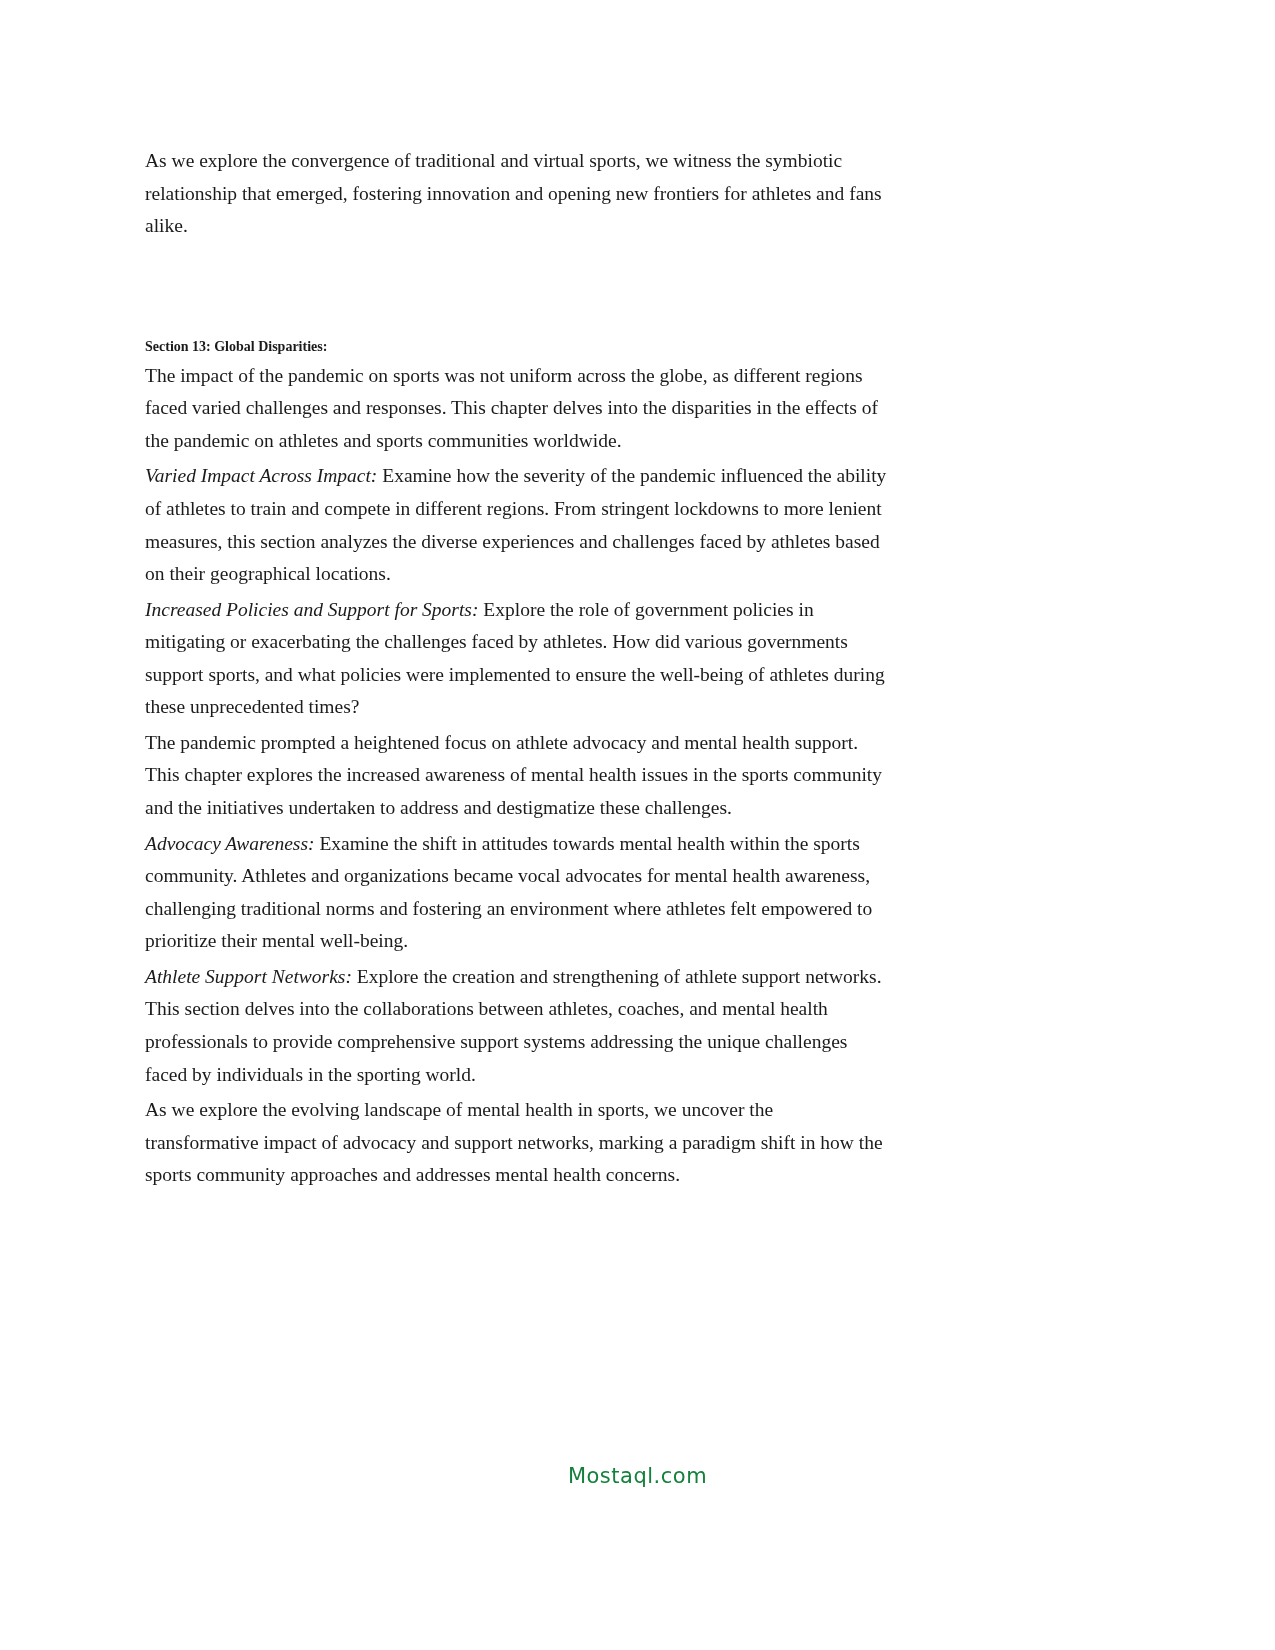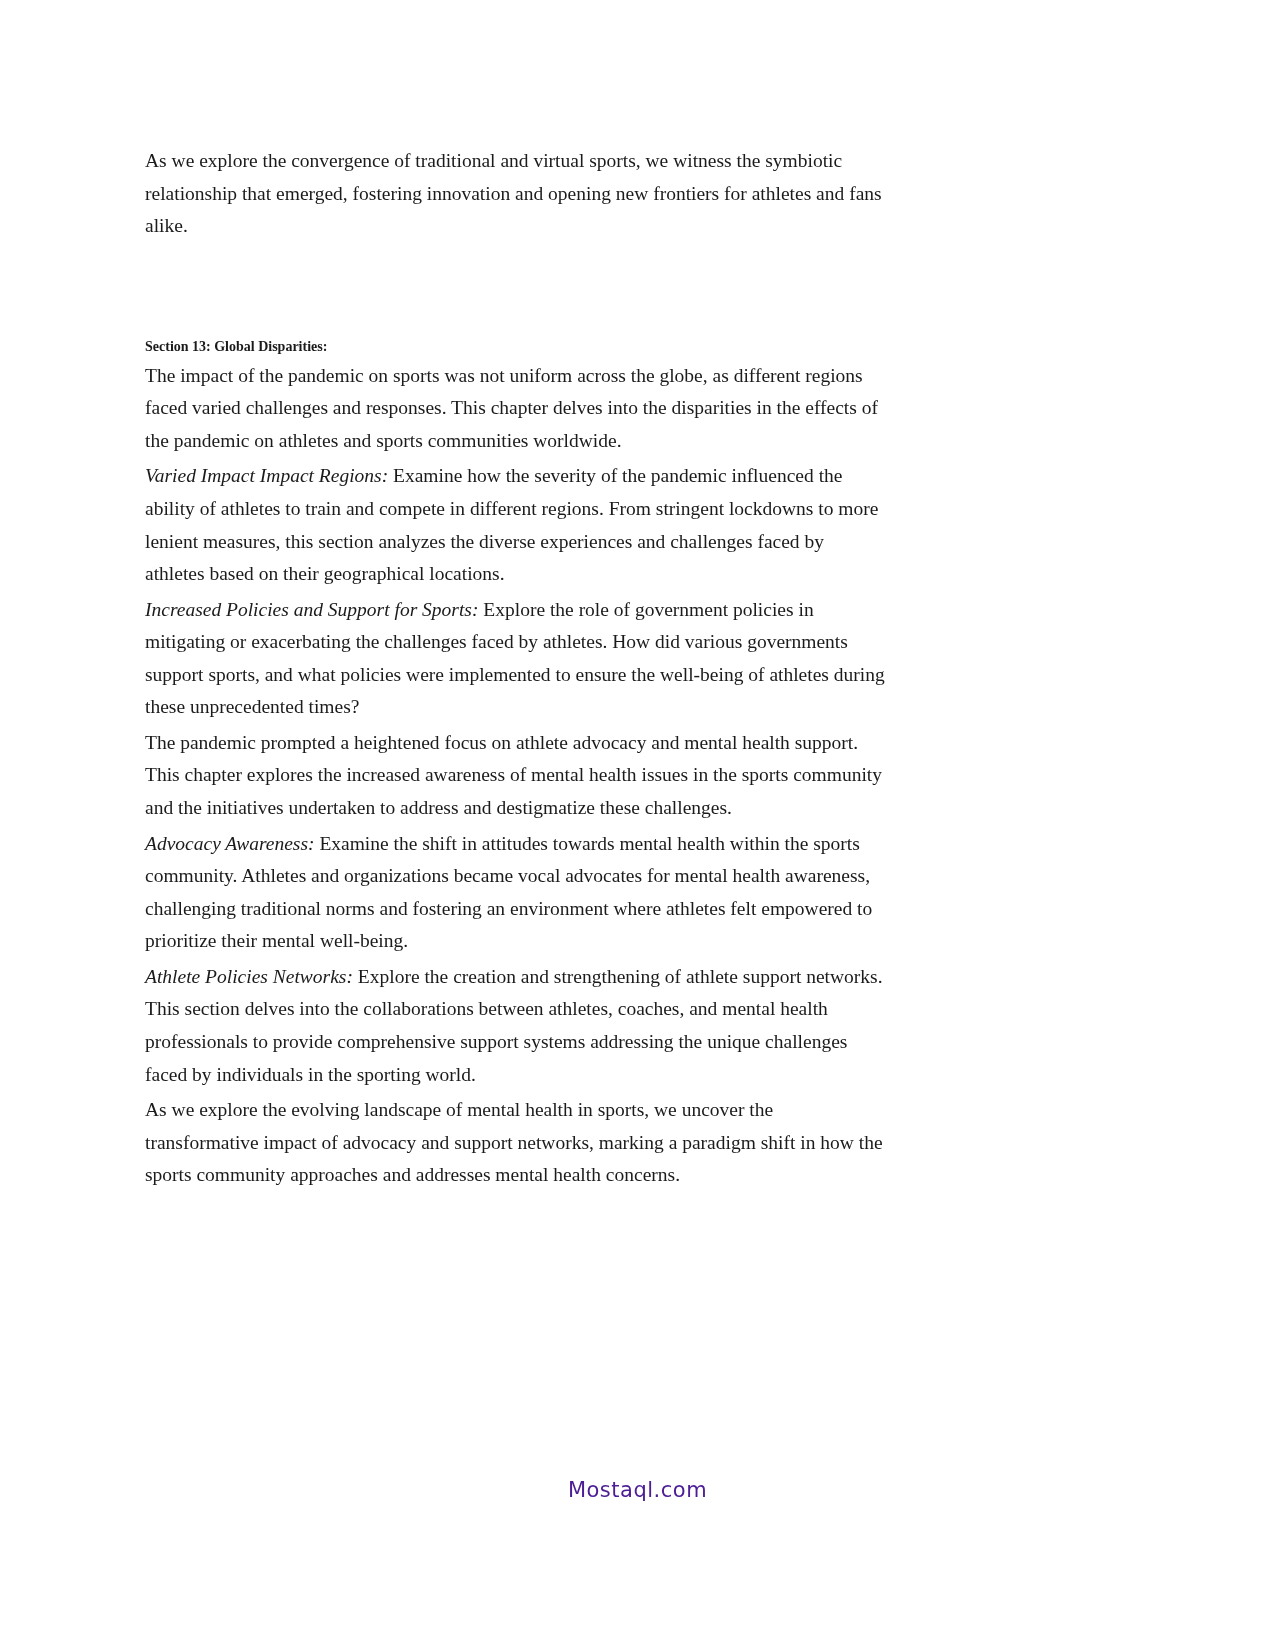--- a/index.html
+++ b/index.html
@@ -48,60 +48,60 @@
   .watermark-logo {
     font-family: "DejaVu Sans", sans-serif;
     font-weight: bold;
     font-size: 34px;
     line-height: 1.1;
     color: #b8bec6;
   }
   .watermark-site {
     font-family: "DejaVu Sans", sans-serif;
     font-size: 21px;
-    color: #4c1d95;
-    margin-top: 16px;
+    color: #15803d;
+    margin-top: 2px;
     letter-spacing: 0.5px;
   }
 </style>
 </head>
 <body>
 
 <div class="page">
 
   <p class="para intro">
     <span>As we explore the convergence of traditional and virtual sports, we witness the symbiotic relationship that emerged, fostering innovation and opening new frontiers for athletes and fans alike.</span>
   </p>
 
   <h2 class="section-heading">Section 13: Global Disparities:</h2>
 
   <p class="para">
     <span>The impact of the pandemic on sports was not uniform across the globe, as different regions faced varied challenges and responses. This chapter delves into the disparities in the effects of the pandemic on athletes and sports communities worldwide.</span>
   </p>
 
   <p class="para">
-    <span class="lead">Varied Impact Impact Regions:</span><span> Examine how the severity of the pandemic influenced the ability of athletes to train and compete in different regions. From stringent lockdowns to more lenient measures, this section analyzes the diverse experiences and challenges faced by athletes based on their geographical locations.</span>
+    <span class="lead">Varied Impact Across Impact:</span><span> Examine how the severity of the pandemic influenced the ability of athletes to train and compete in different regions. From stringent lockdowns to more lenient measures, this section analyzes the diverse experiences and challenges faced by athletes based on their geographical locations.</span>
   </p>
 
   <p class="para">
     <span class="lead">Increased Policies and Support for Sports:</span><span> Explore the role of government policies in mitigating or exacerbating the challenges faced by athletes. How did various governments support sports, and what policies were implemented to ensure the well-being of athletes during these unprecedented times?</span>
   </p>
 
 
 
   <p class="para">
     <span>The pandemic prompted a heightened focus on athlete advocacy and mental health support. This chapter explores the increased awareness of mental health issues in the sports community and the initiatives undertaken to address and destigmatize these challenges.</span>
   </p>
 
   <p class="para">
     <span class="lead">Advocacy Awareness:</span><span> Examine the shift in attitudes towards mental health within the sports community. Athletes and organizations became vocal advocates for mental health awareness, challenging traditional norms and fostering an environment where athletes felt empowered to prioritize their mental well-being.</span>
   </p>
 
   <p class="para">
-    <span class="lead">Athlete Policies Networks:</span><span> Explore the creation and strengthening of athlete support networks. This section delves into the collaborations between athletes, coaches, and mental health professionals to provide comprehensive support systems addressing the unique challenges faced by individuals in the sporting world.</span>
+    <span class="lead">Athlete Support Networks:</span><span> Explore the creation and strengthening of athlete support networks. This section delves into the collaborations between athletes, coaches, and mental health professionals to provide comprehensive support systems addressing the unique challenges faced by individuals in the sporting world.</span>
   </p>
 
   <p class="para">
     <span>As we explore the evolving landscape of mental health in sports, we uncover the transformative impact of advocacy and support networks, marking a paradigm shift in how the sports community approaches and addresses mental health concerns.</span>
   </p>
 
   <div class="watermark">
     <div class="watermark-site">Mostaql.com</div>
   </div>
 

